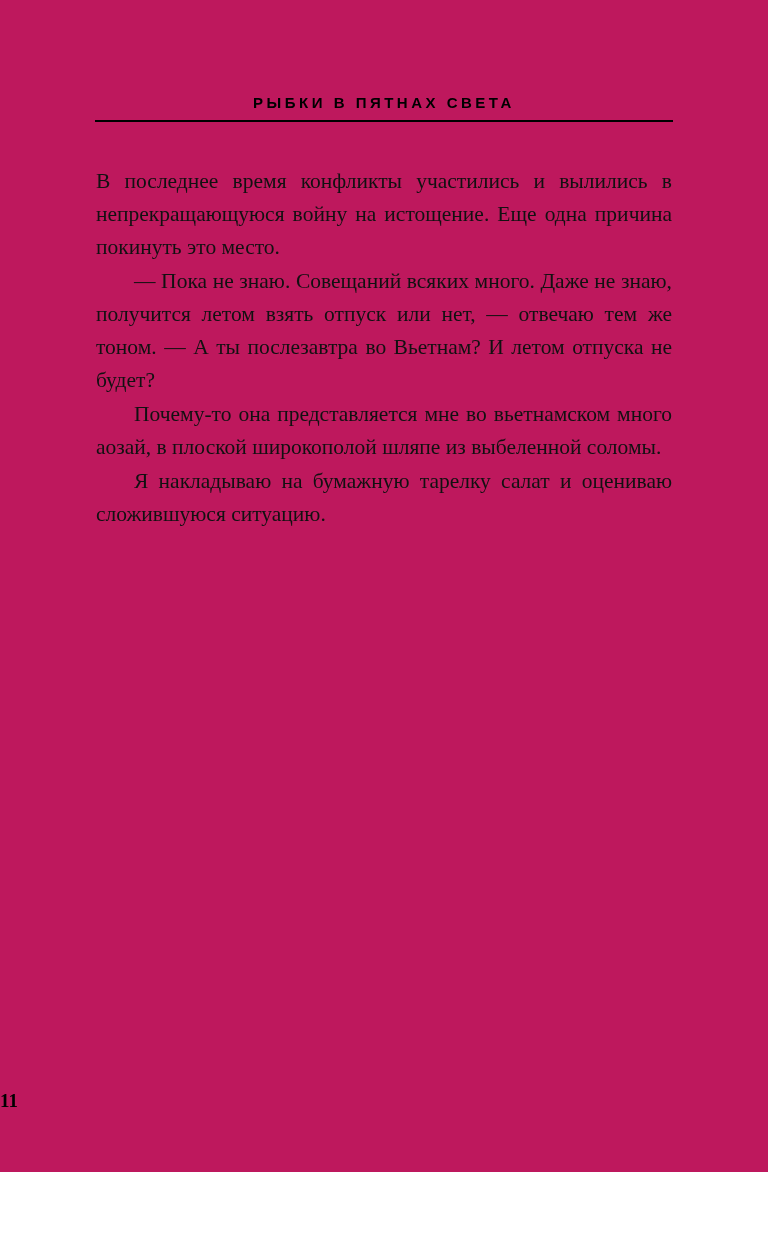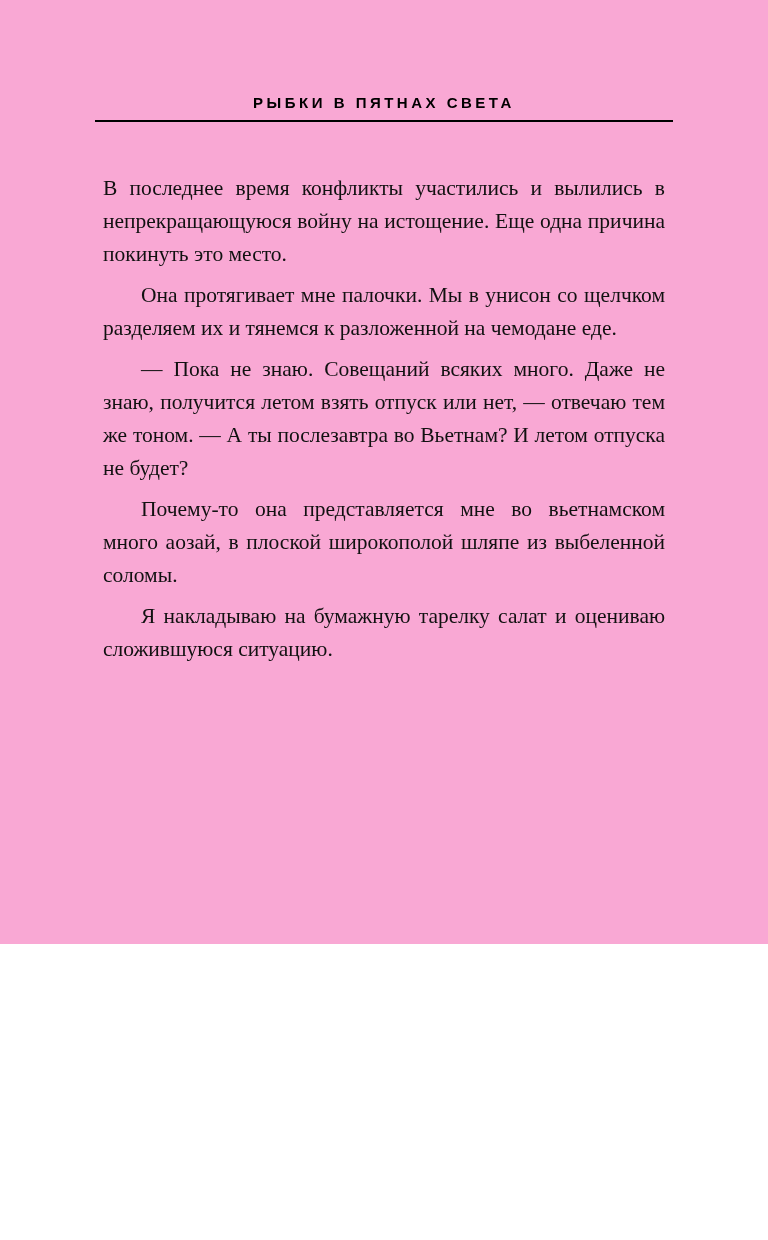--- a/index.html
+++ b/index.html
@@ -4,22 +4,22 @@
 <style>
   * { box-sizing: border-box; }
   html, body {
     margin: 0;
     padding: 0;
     background: #ffffff;
   }
   .page {
     position: relative;
     width: 768px;
-    height: 944px;
-    background: #f9a8d4;
+    height: 1172px;
+    background: #be185d;
     color: #101010;
     font-family: "Liberation Serif", "DejaVu Serif", serif;
     overflow: hidden;
   }
 
   
   .running-header {
     position: absolute;
     top: 94px;
     left: 95px;
@@ -45,21 +45,21 @@
     position: absolute;
     top: 164px;
     left: 95px;
     width: 578px;
     font-size: 21.5px;
     line-height: 33px;
     text-align: justify;
     color: #111111;
   }
   .para {
-    margin: 8px;
+    margin: 1px;
     text-indent: 38px;
   }
   .para.first {
     text-indent: 0;
   }
 
   
   .page-footer {
     position: absolute;
     top: 1090px;
@@ -80,21 +80,20 @@
 
 <div class="page">
 
   <header class="running-header">
     <div class="header-title">РЫБКИ В ПЯТНАХ СВЕТА</div>
     <div class="header-rule"></div>
   </header>
 
   <main class="body-text">
     <p class="para first">В последнее время конфликты участились и вылились в непрекращающуюся войну на истощение. Еще одна причина покинуть это место.</p>
-    <p class="para">Она протягивает мне палочки. Мы в унисон со щелчком разделяем их и тянемся к разложенной на чемодане еде.</p>
     <p class="para">— Пока не знаю. Совещаний всяких много. Даже не знаю, получится летом взять отпуск или нет, — отвечаю тем же тоном. — А ты послезавтра во Вьетнам? И летом отпуска не будет?</p>
     <p class="para">Почему-то она представляется мне во вьетнамском много аозай, в плоской широкополой шляпе из выбеленной соломы.</p>
     <p class="para">Я накладываю на бумажную тарелку салат и оцениваю сложившуюся ситуацию.</p>
   </main>
 
   <footer class="page-footer">
     <div class="page-number">11</div>
   </footer>
 
 </div>

